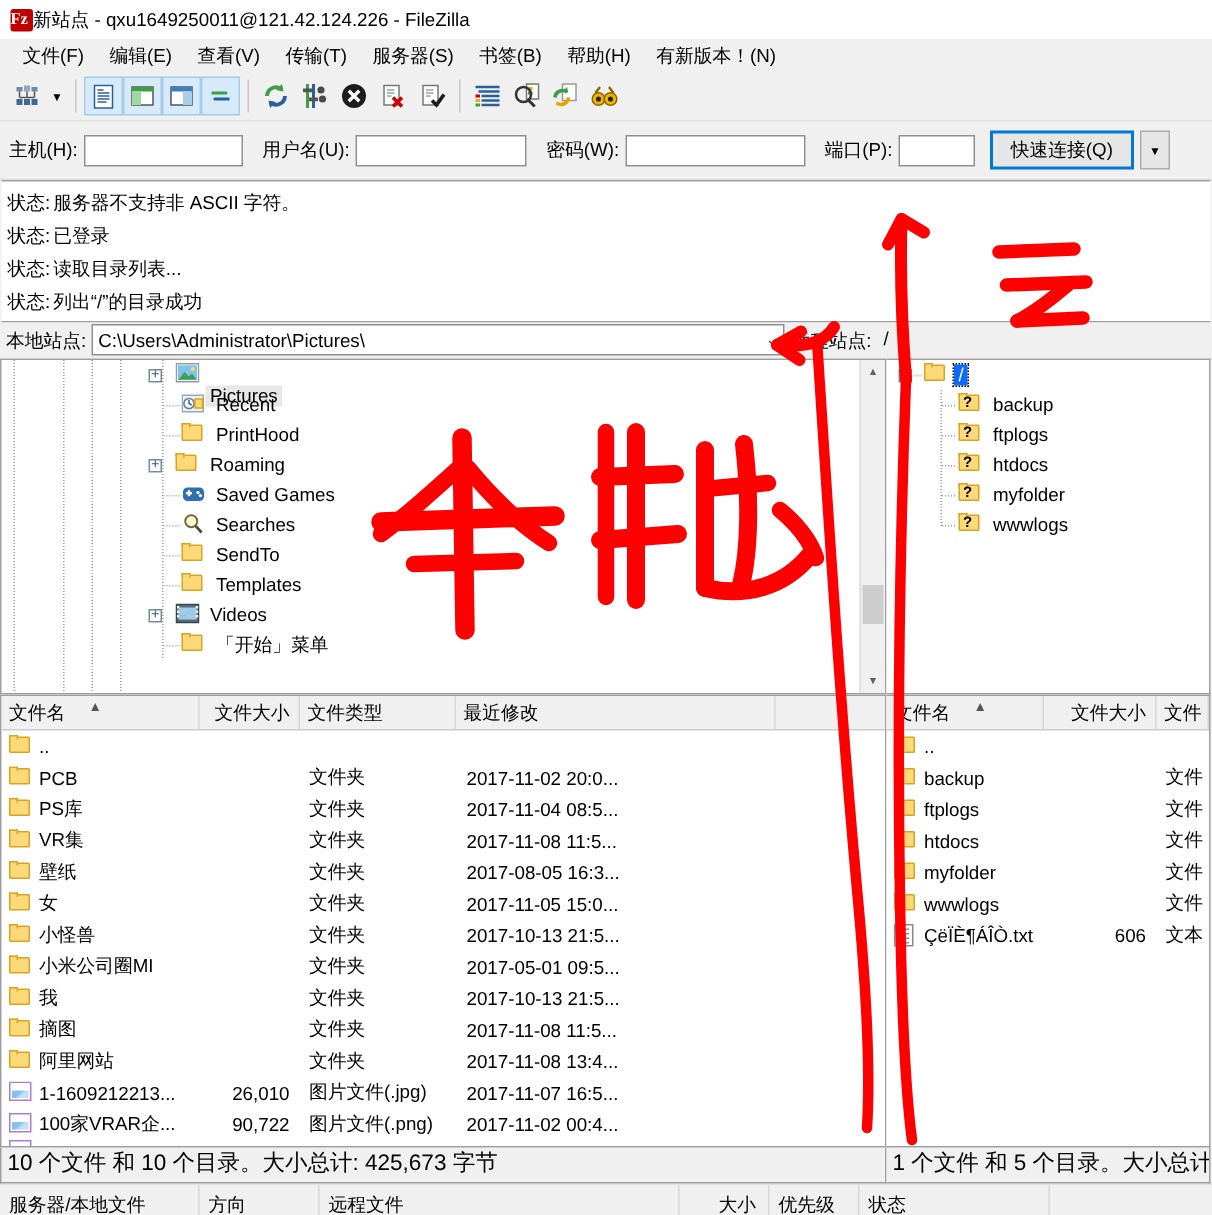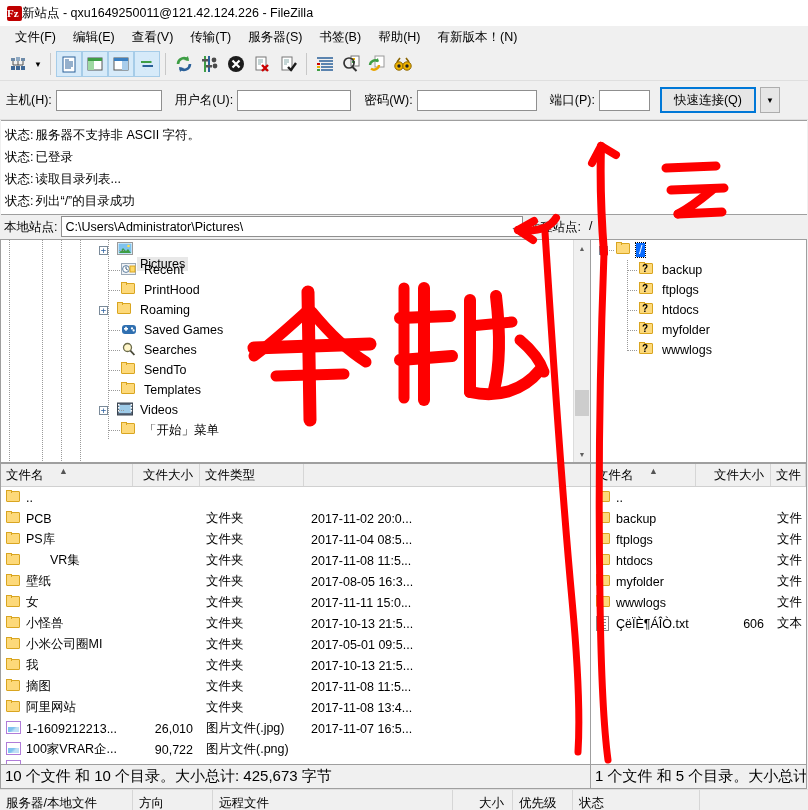--- a/index.html
+++ b/index.html
@@ -497,20 +497,21 @@
   <div class="lists">
 
     <div class="list-pane local-list">
       <div class="lhead">
         <div class="hcell" style="width:132px;">
           <span>文件名</span>
           <span class="sortmark">▲</span>
         </div>
         <div class="hcell right" style="width:67px;">文件大小</div>
         <div class="hcell" style="width:104px;">文件类型</div>
+        <div class="hcell" style="width:213px;">最近修改</div>
         <div class="hcell" style="flex:1;"></div>
       </div>
 
       <div class="lrow">
         <div class="cell-name" style="width:132px;">
             <span class="ico">
               <span class="folder" style="display:block;"></span>
             </span>
             <span>..</span>
           </div>
@@ -534,21 +535,21 @@
             <span class="ico">
               <span class="folder" style="display:block;"></span>
             </span>
             <span>PS库</span>
           </div>
         <div class="cell-size" style="width:67px;"></div>
         <div class="cell-type" style="width:104px;">文件夹</div>
         <div class="cell-date" style="width:213px;">2017-11-04 08:5...</div>
       </div>
       <div class="lrow">
-        <div class="cell-name" style="width:132px;gap:24px;">
+        <div class="cell-name" style="width:132px;">
             <span class="ico">
               <span class="folder" style="display:block;"></span>
             </span>
             <span>VR集</span>
           </div>
         <div class="cell-size" style="width:67px;"></div>
         <div class="cell-type" style="width:104px;">文件夹</div>
         <div class="cell-date" style="width:213px;">2017-11-08 11:5...</div>
       </div>
       <div class="lrow">
@@ -564,21 +565,21 @@
       </div>
       <div class="lrow">
         <div class="cell-name" style="width:132px;">
             <span class="ico">
               <span class="folder" style="display:block;"></span>
             </span>
             <span>女</span>
           </div>
         <div class="cell-size" style="width:67px;"></div>
         <div class="cell-type" style="width:104px;">文件夹</div>
-        <div class="cell-date" style="width:213px;">2017-11-11 15:0...</div>
+        <div class="cell-date" style="width:213px;">2017-11-05 15:0...</div>
       </div>
       <div class="lrow">
         <div class="cell-name" style="width:132px;">
             <span class="ico">
               <span class="folder" style="display:block;"></span>
             </span>
             <span>小怪兽</span>
           </div>
         <div class="cell-size" style="width:67px;"></div>
         <div class="cell-type" style="width:104px;">文件夹</div>
@@ -641,20 +642,21 @@
       </div>
       <div class="lrow">
         <div class="cell-name" style="width:132px;">
             <span class="ico">
               <span class="img-ico" style="display:block;"></span>
             </span>
             <span>100家VRAR企...</span>
           </div>
         <div class="cell-size" style="width:67px;">90,722</div>
         <div class="cell-type" style="width:104px;">图片文件(.png)</div>
+        <div class="cell-date" style="width:213px;">2017-11-02 00:4...</div>
       </div>
       <div class="lrow partial">
         <div class="cell-name" style="width:132px;">
             <span class="ico">
               <span class="img-ico" style="display:block;"></span>
             </span>
           </div>
       </div>
     </div>
 

